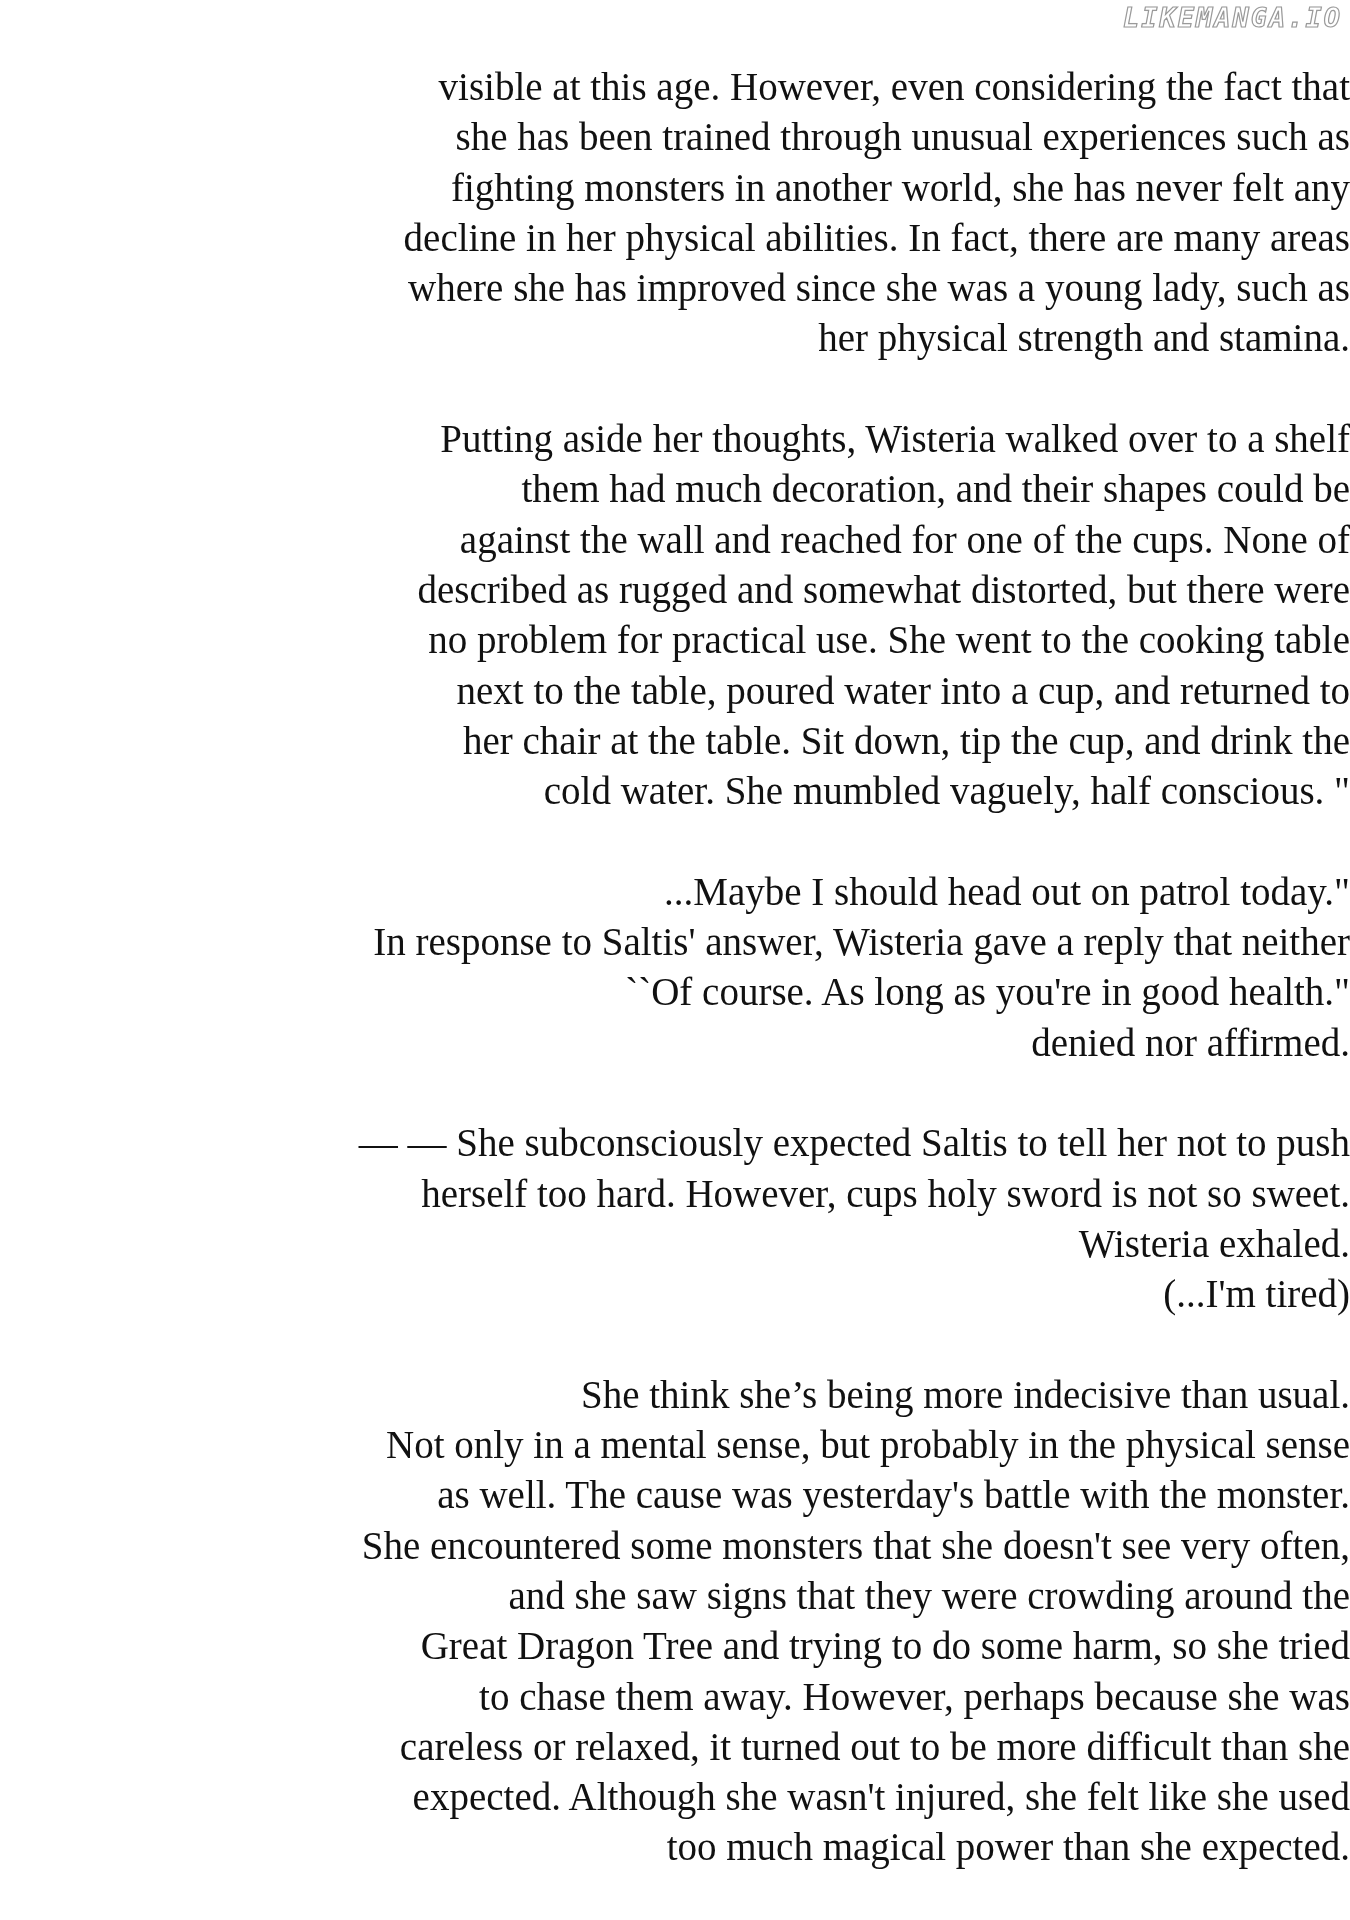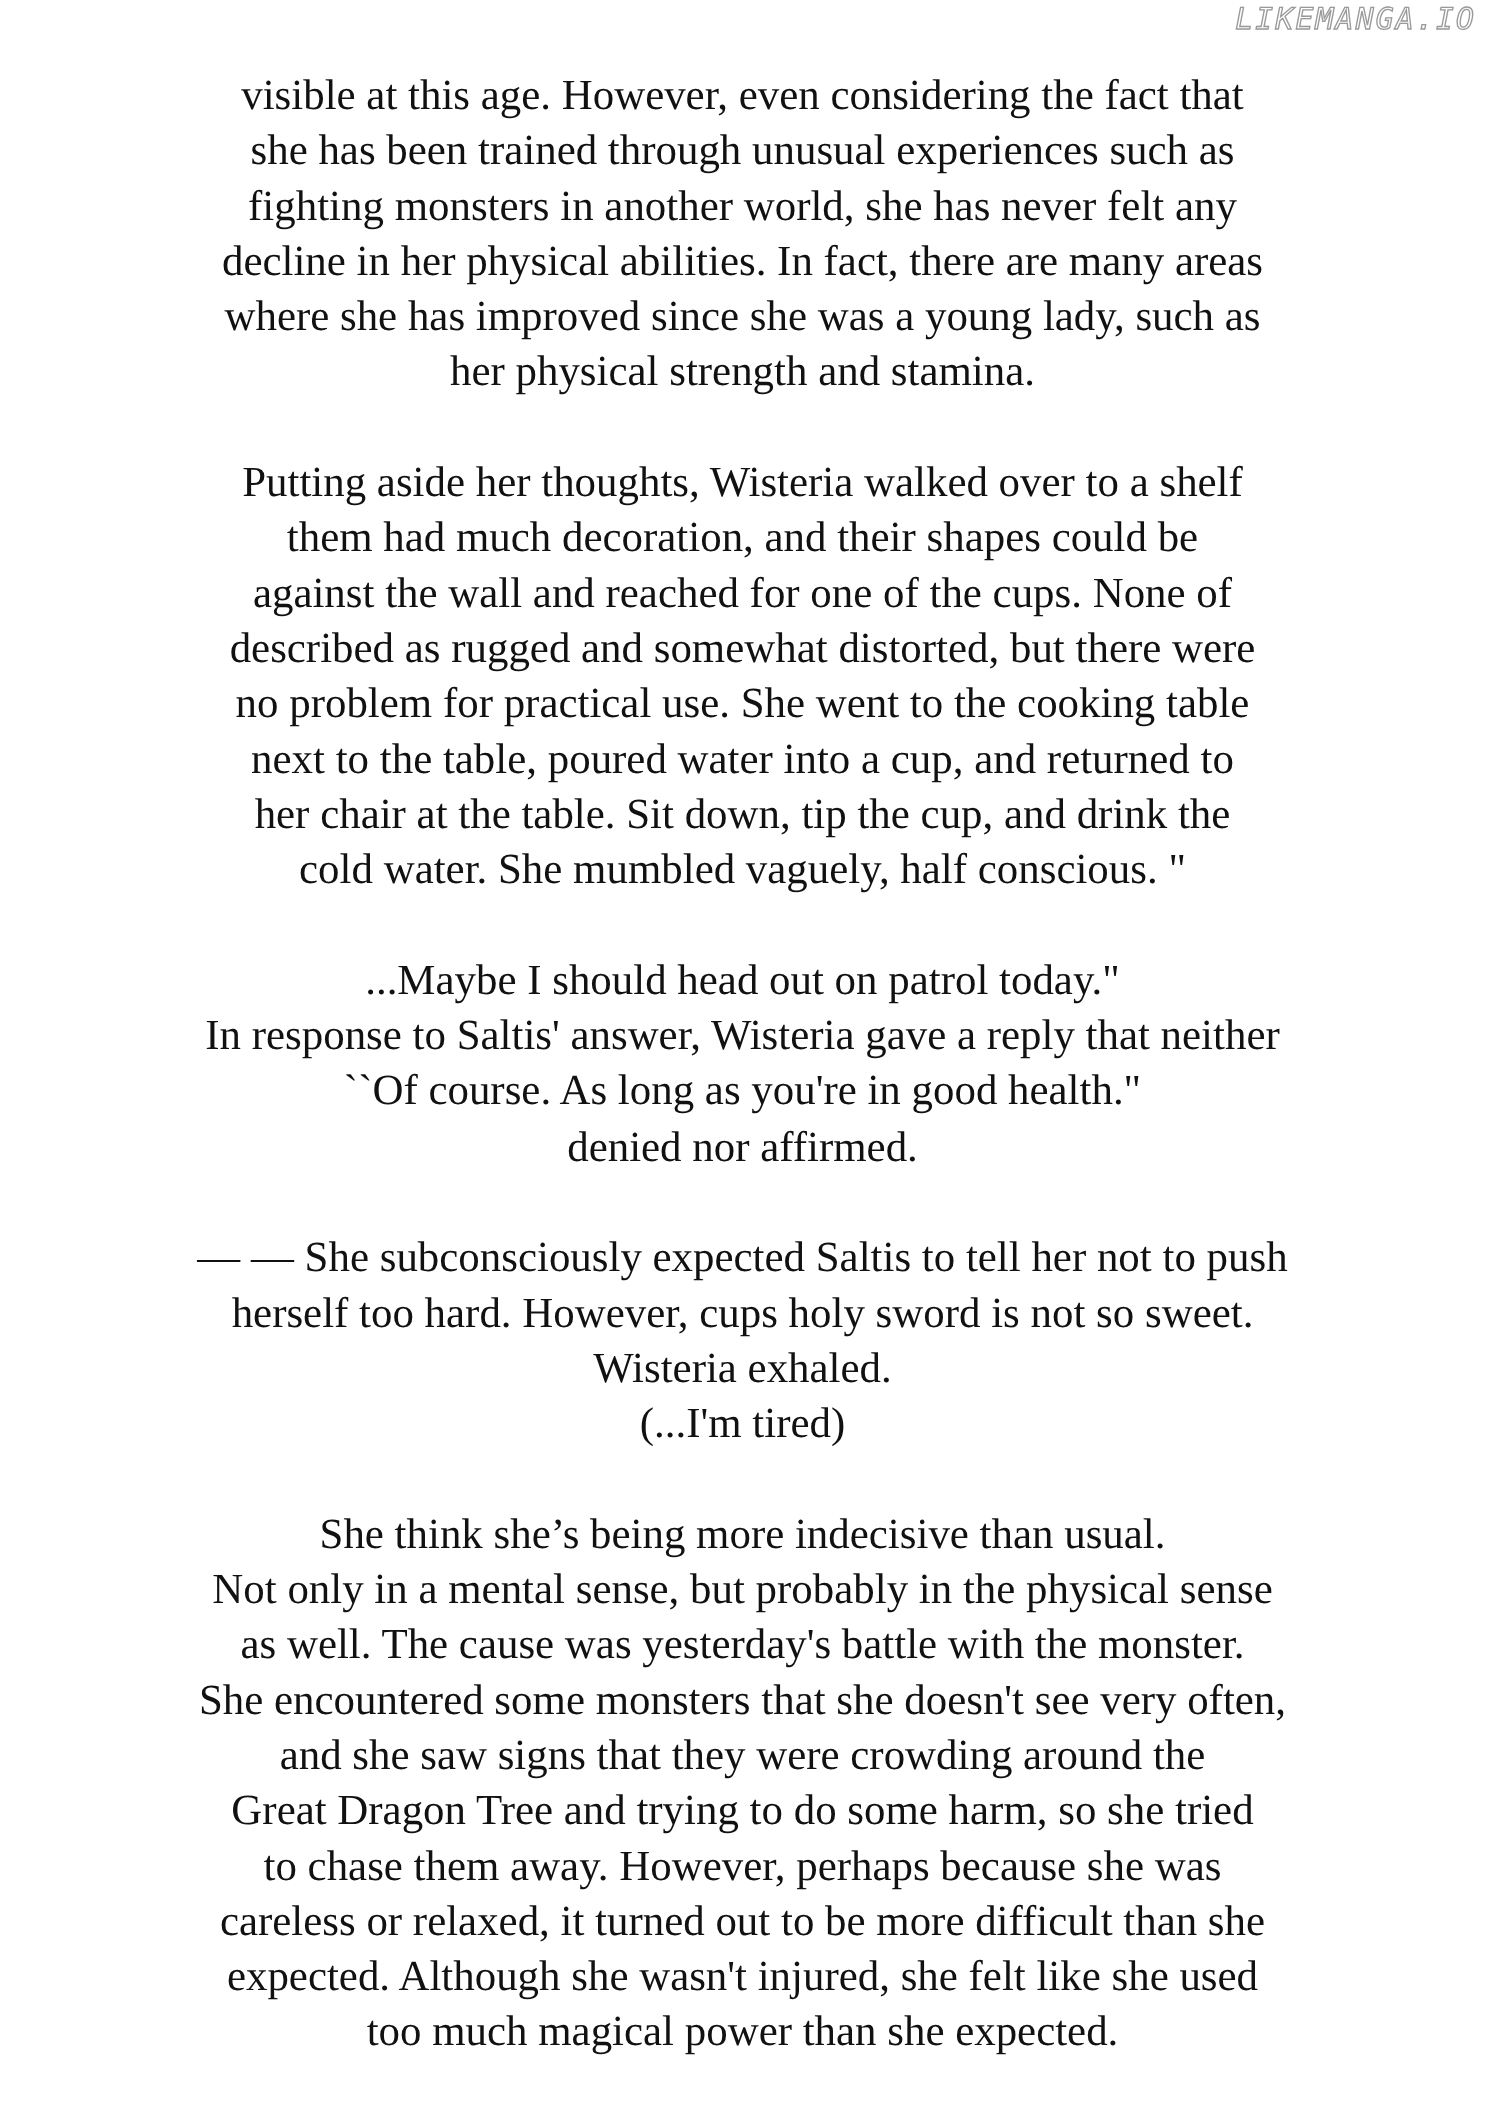--- a/index.html
+++ b/index.html
@@ -11,41 +11,42 @@
       width: 1350px;
       height: 1920px;
       position: relative;
       overflow: hidden;
     }
     .watermark {
       position: absolute;
       top: 2px;
       right: 8px;
       font-family: "DejaVu Sans Mono", monospace;
-      font-weight: normal;
+      font-weight: bold;
       font-style: italic;
       font-size: 27px;
       letter-spacing: 2px;
       color: #ffffff;
       -webkit-text-stroke: 1.2px #9a9a9a;
       text-shadow: 0 0 1px #bbbbbb;
     }
     .page {
       position: absolute;
       left: 0;
       top: 62px;
       width: 1350px;
       text-align: center;
       font-family: "Liberation Serif", "DejaVu Serif", serif;
       font-size: 39px;
       line-height: 50.3px;
       color: #111111;
     }
     .para {
       margin: 0 0 50.3px 0;
+      text-align: right;
     }
     .line {
       display: block;
       white-space: nowrap;
     }
   </style>
 </head>
 <body>
 
 <div class="watermark">LIKEMANGA.IO</div>

